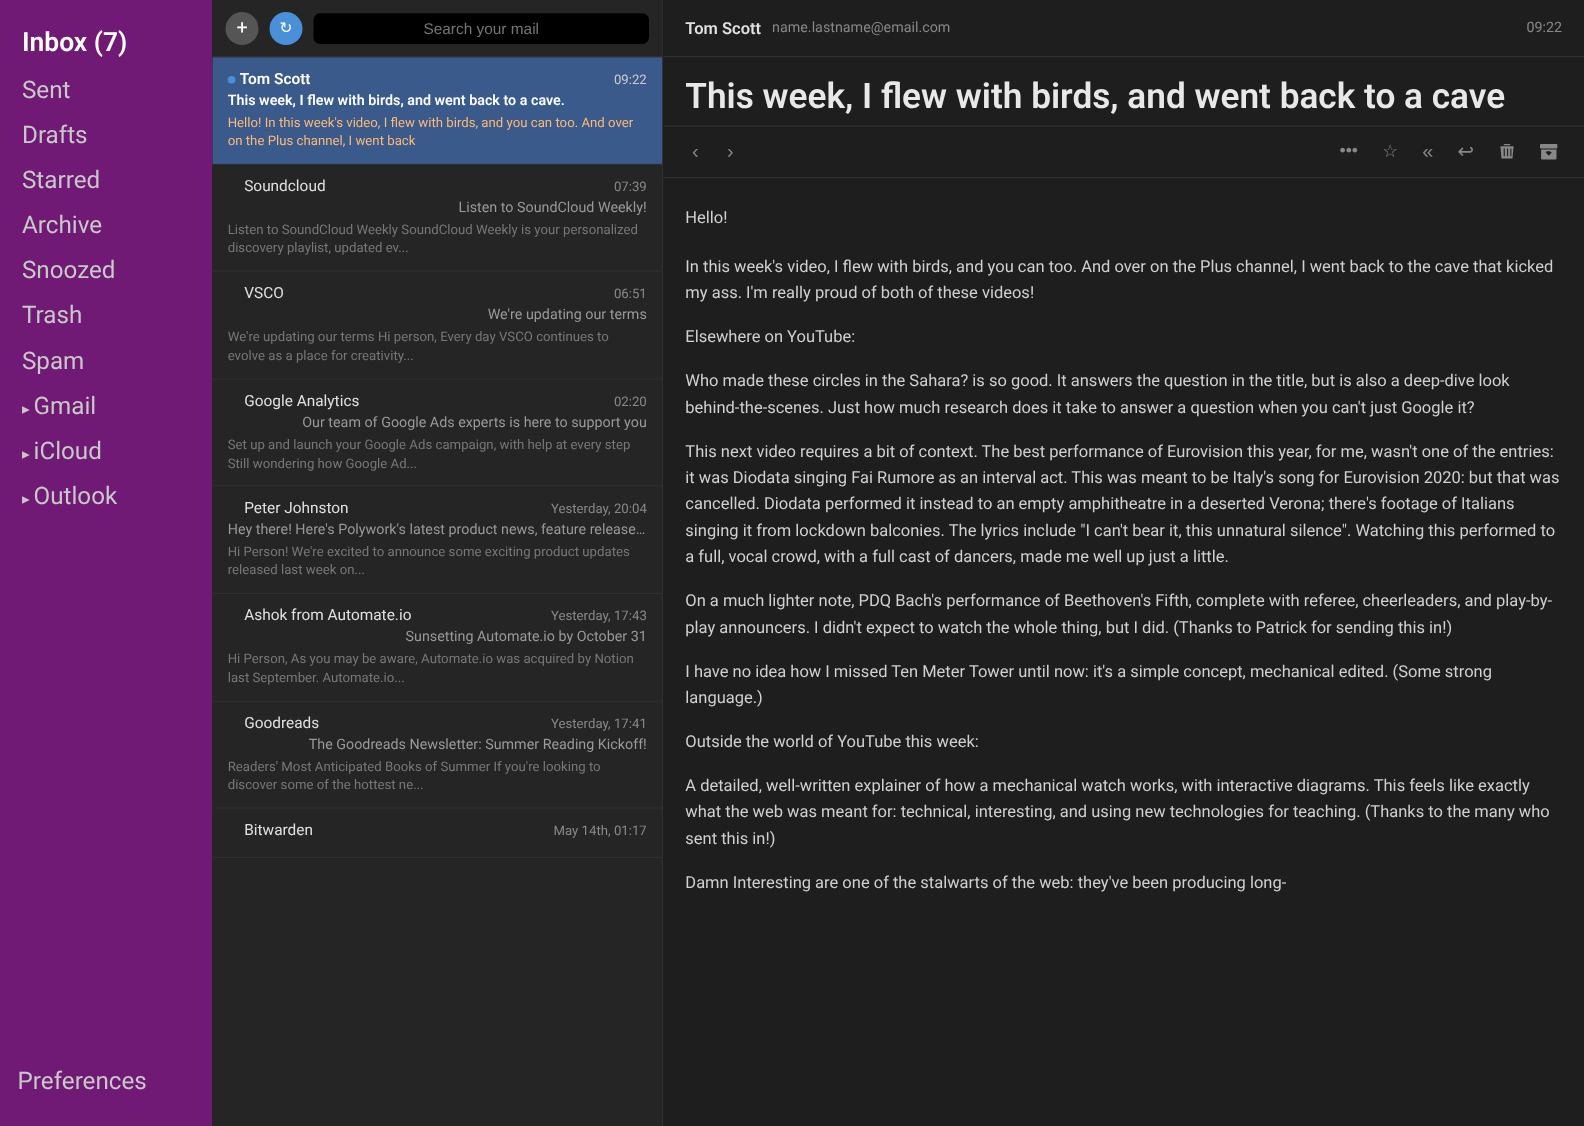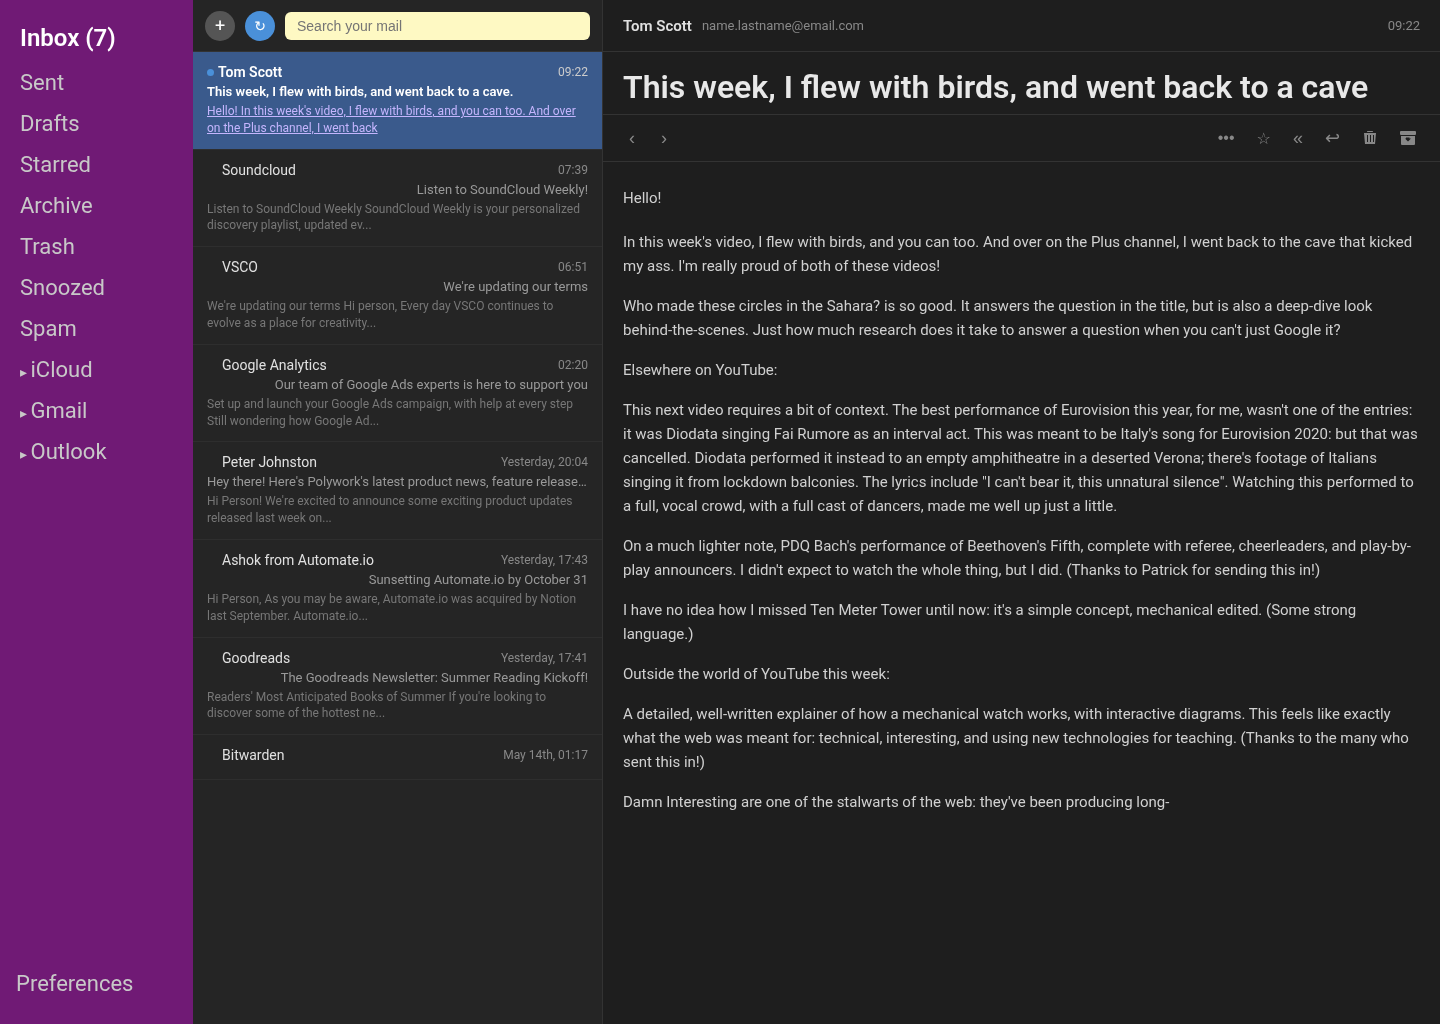--- a/index.html
+++ b/index.html
@@ -89,27 +89,28 @@
       display: flex;
       align-items: center;
       justify-content: center;
       cursor: pointer;
       color: white;
       font-size: 14px;
       flex-shrink: 0;
     }
     .search-bar {
       flex: 1;
-      background: #fef9c3;
+      background: #000000;
       border: none;
       border-radius: 6px;
       padding: 6px 12px;
       color: #888;
       font-size: 14px;
       outline: none;
+      text-align: center;
     }
     .email-list {
       overflow-y: auto;
       flex: 1;
     }
     .email-item {
       padding: 12px 14px;
       border-bottom: 1px solid #2e2e2e;
       cursor: pointer;
     }
@@ -153,21 +154,21 @@
     .email-subject.selected { color: #fff; }
     .email-preview {
       font-size: 12px;
       color: #777;
       display: -webkit-box;
       -webkit-line-clamp: 2;
       -webkit-box-orient: vertical;
       overflow: hidden;
       line-height: 1.4;
     }
-    .email-preview.selected { color: #c4b5fd; text-decoration: underline; }
+    .email-preview.selected { color: #fdba74; }
     .email-item.read .email-sender { font-weight: 400; }
     .email-item.read .email-subject { font-weight: 400; color: #999; text-align: right; }
 
     
     .email-detail-panel {
       flex: 1;
       background: #1e1e1e;
       display: flex;
       flex-direction: column;
       overflow: hidden;
@@ -258,25 +259,25 @@
   </style>
 </head>
 <body>
 
 <nav class="sidebar">
   <div class="sidebar-item inbox active">Inbox (7)</div>
   <div class="sidebar-item">Sent</div>
   <div class="sidebar-item">Drafts</div>
   <div class="sidebar-item">Starred</div>
   <div class="sidebar-item">Archive</div>
+  <div class="sidebar-item">Snoozed</div>
   <div class="sidebar-item">Trash</div>
-  <div class="sidebar-item">Snoozed</div>
   <div class="sidebar-item">Spam</div>
+  <div class="sidebar-item has-arrow">Gmail</div>
   <div class="sidebar-item has-arrow">iCloud</div>
-  <div class="sidebar-item has-arrow">Gmail</div>
   <div class="sidebar-item has-arrow">Outlook</div>
   <div class="sidebar-preferences">Preferences</div>
 </nav>
 
 <section class="email-list-panel">
   <div class="email-list-header">
     <div class="compose-btn">+</div>
     <div class="refresh-btn">↻</div>
     <input class="search-bar" type="text" placeholder="Search your mail" style="">
   </div>
@@ -400,22 +401,22 @@
     <button class="toolbar-btn">
       <svg width="16" height="16" viewBox="0 0 16 16" fill="currentColor">
           <path d="M0 2a1 1 0 0 1 1-1h14a1 1 0 0 1 1 1v2a1 1 0 0 1-1 1H1a1 1 0 0 1-1-1V2zm1 4h14v8a1 1 0 0 1-1 1H2a1 1 0 0 1-1-1V6zm5 1.5v1H5l3 3 3-3H9.5v-1h-3.5z"></path>
         </svg>
     </button>
   </div>
 
   <div class="email-body" id="email-body">
   <p class="greeting">Hello!</p>
       <p>In this week's video, I flew with birds, and you can too. And over on the Plus channel, I went back to the cave that kicked my ass. I'm really proud of both of these videos!</p>
+      <p>Elsewhere on YouTube:</p>
       <p>    Who made these circles in the Sahara? is so good. It answers the question in the title, but is also a deep-dive look behind-the-scenes. Just how much research does it take to answer a question when you can't just Google it?</p>
-      <p>Elsewhere on YouTube:</p>
       <p>    This next video requires a bit of context. The best performance of Eurovision this year, for me, wasn't one of the entries: it was Diodata singing Fai Rumore as an interval act. This was meant to be Italy's song for Eurovision 2020: but that was cancelled. Diodata performed it instead to an empty amphitheatre in a deserted Verona; there's footage of Italians singing it from lockdown balconies. The lyrics include "I can't bear it, this unnatural silence". Watching this performed to a full, vocal crowd, with a full cast of dancers, made me well up just a little.</p>
       <p>    On a much lighter note, PDQ Bach's performance of Beethoven's Fifth, complete with referee, cheerleaders, and play-by-play announcers. I didn't expect to watch the whole thing, but I did. (Thanks to Patrick for sending this in!)</p>
       <p>    I have no idea how I missed Ten Meter Tower until now: it's a simple concept, mechanical edited. (Some strong language.)</p>
       <p>Outside the world of YouTube this week:</p>
       <p>    A detailed, well-written explainer of how a mechanical watch works, with interactive diagrams. This feels like exactly what the web was meant for: technical, interesting, and using new technologies for teaching. (Thanks to the many who sent this in!)</p>
       <p>Damn Interesting are one of the stalwarts of the web: they've been producing long-</p>
     </div>
 </section>
 
 </body></html>

